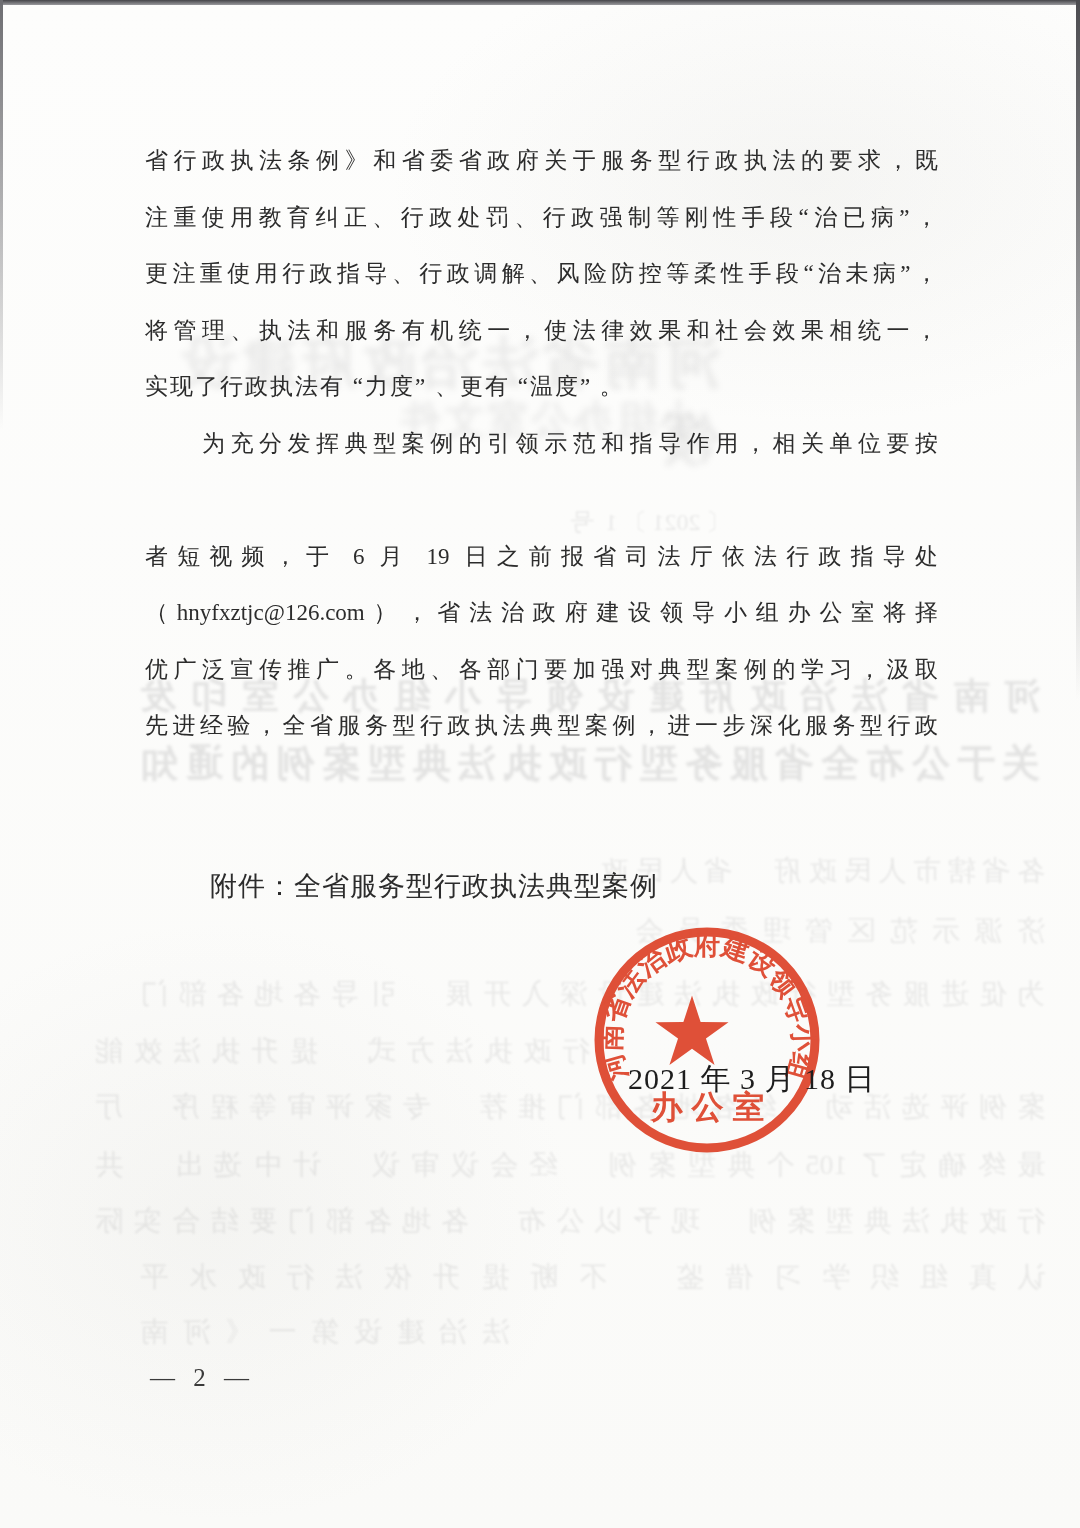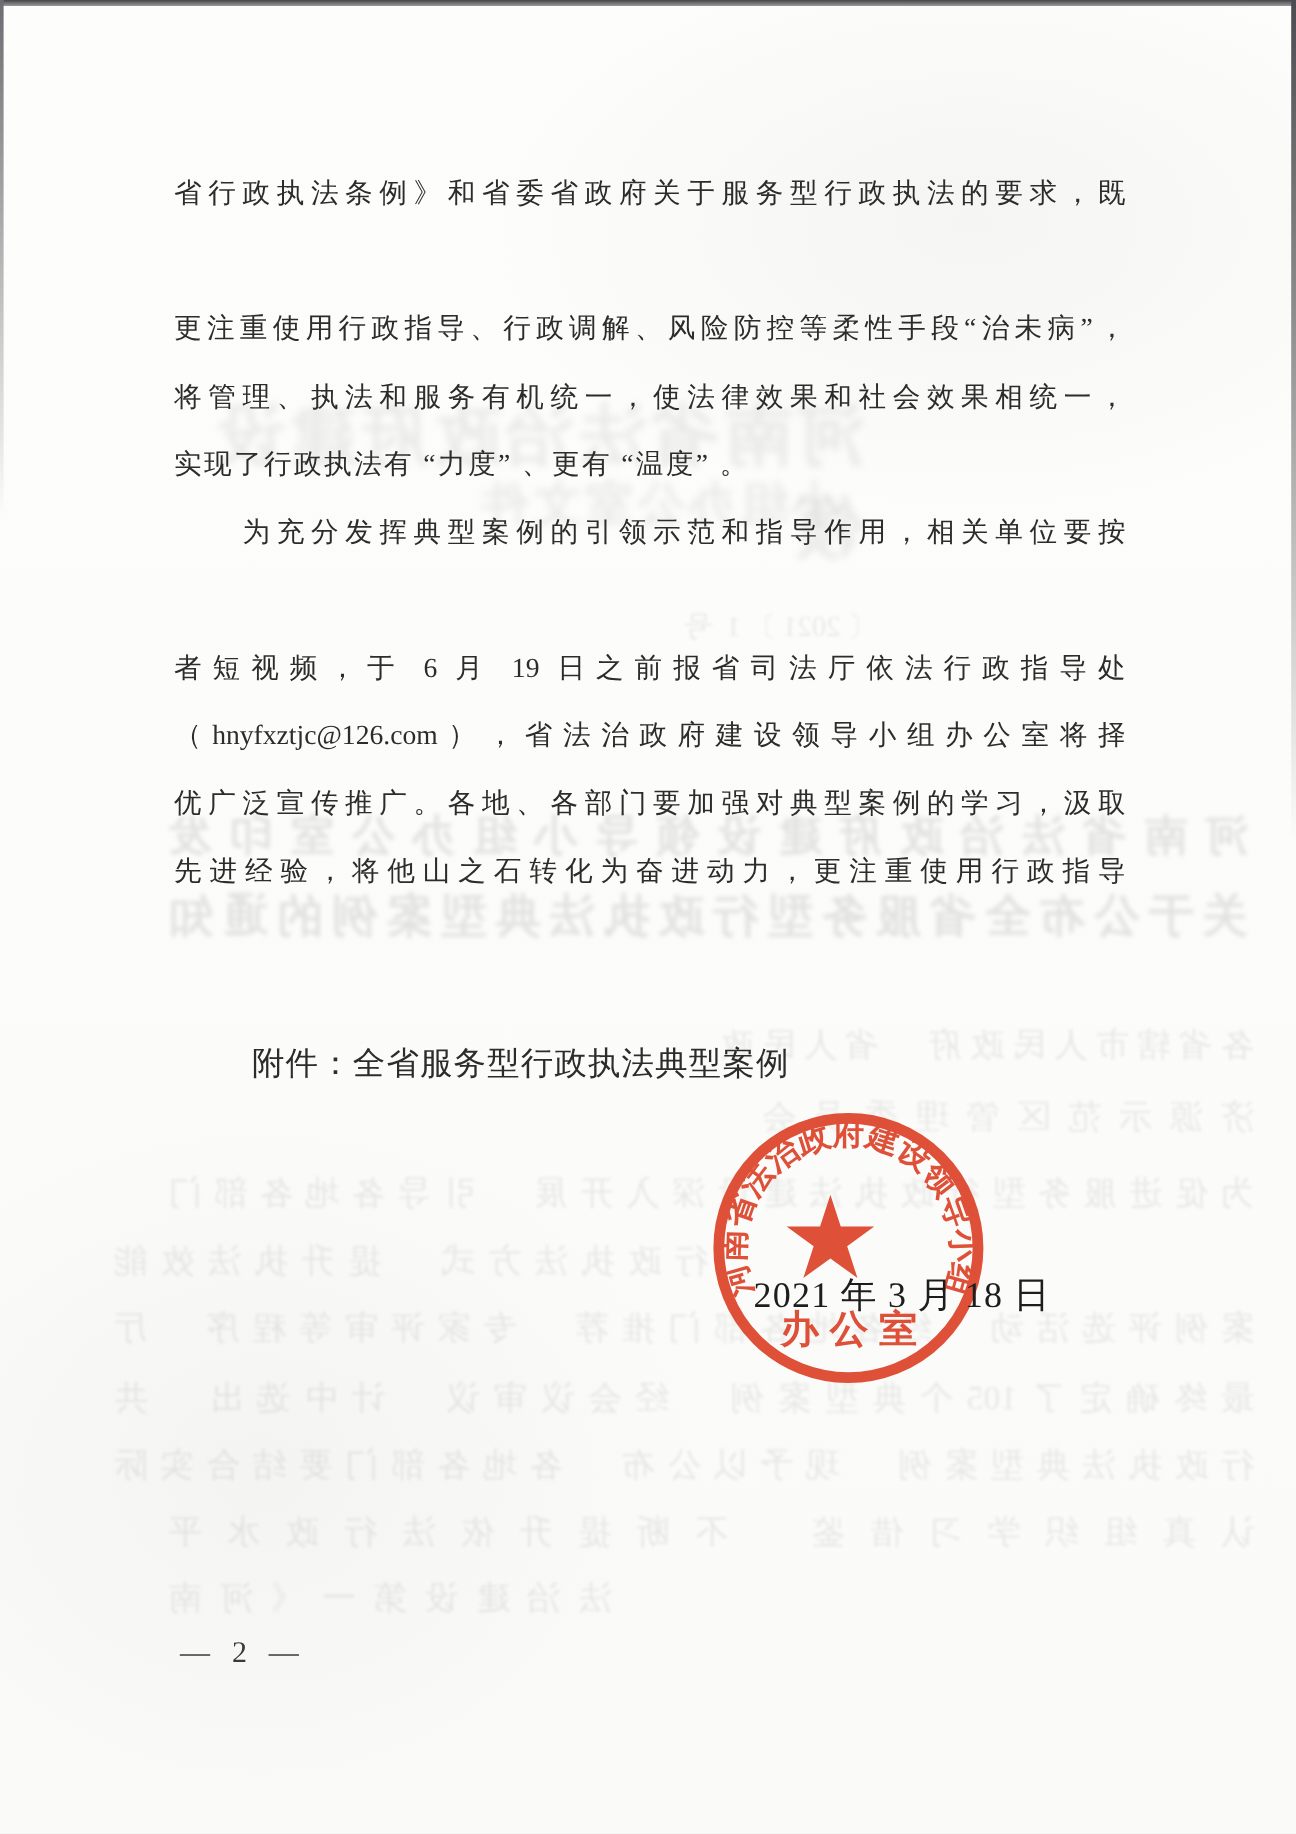--- a/index.html
+++ b/index.html
@@ -82,28 +82,29 @@
   <div class="bleed small" style="top:912px;left:635px;width:410px;">济源示范区管理委员会</div>
   <div class="bleed small" style="top:975px;left:140px;width:905px;">为促进服务型行政执法建设深入开展　引导各地各部门</div>
   <div class="bleed small" style="top:1032px;left:95px;width:495px;">行政执法方式　提升执法效能</div>
   <div class="bleed small" style="top:1088px;left:95px;width:950px;">案例评选活动　经各地各部门推荐　专家评审等程序　厅</div>
   <div class="bleed small" style="top:1146px;left:95px;width:950px;">最终确定了105个典型案例　经会议审议　计中选出　共</div>
   <div class="bleed small" style="top:1202px;left:95px;width:950px;">行政执法典型案例　现予以公布　各地各部门要结合实际</div>
   <div class="bleed small" style="top:1258px;left:140px;width:905px;">认真组织学习借鉴　不断提升依法行政水平</div>
   <div class="bleed small" style="top:1313px;left:140px;width:370px;">法治建设第一《河南</div>
 
   <div class="line z-text" style="top:145px;">省行政执法条例》和省委省政府关于服务型行政执法的要求，既</div>
+  <div class="line z-text" style="top:202px;">注重使用教育纠正、行政处罚、行政强制等刚性手段“治已病”，</div>
   <div class="line z-text" style="top:258px;">更注重使用行政指导、行政调解、风险防控等柔性手段“治未病”，</div>
   <div class="line z-text" style="top:315px;">将管理、执法和服务有机统一，使法律效果和社会效果相统一，</div>
   <div class="line noj z-text" style="top:371px;">实现了行政执法有 “力度” 、更有 “温度” 。</div>
   <div class="line z-text" style="top:428px;">　　为充分发挥典型案例的引领示范和指导作用，相关单位要按</div>
   <div class="line z-text" style="top:541px;">者短视频，于 6 月 19 日之前报省司法厅依法行政指导处</div>
   <div class="line z-text" style="top:597px;">（hnyfxztjc@126.com），省法治政府建设领导小组办公室将择</div>
   <div class="line z-text" style="top:654px;">优广泛宣传推广。各地、各部门要加强对典型案例的学习，汲取</div>
-  <div class="line z-text" style="top:710px;">先进经验，将他山之石转化为奋进动力，更注重使用行政指导</div>
+  <div class="line z-text" style="top:710px;">先进经验，全省服务型行政执法典型案例，进一步深化服务型行政</div>
 
   <div class="attachment z-text">附件：全省服务型行政执法典型案例</div>
 
   <svg class="seal" viewBox="-130 -130 260 260" xmlns="http://www.w3.org/2000/svg">
     <circle cx="0" cy="0" r="108" fill="none" stroke="#dd4228" stroke-width="9"></circle>
     <path id="sealArc" d="M -76,43 A 87,87 0 1 1 76,43" fill="none"></path>
     <text class="ring-text">
       <textPath href="#sealArc" startOffset="50%" text-anchor="middle" textLength="348" lengthAdjust="spacingAndGlyphs">河南省法治政府建设领导小组</textPath>
     </text>
     <path fill="#dd4228" transform="translate(-15,-6) scale(0.96)" d="M0,-40 L8.99,-12.38 L38.04,-12.36 L14.55,4.73 L23.51,32.36 L0,15.3 L-23.51,32.36 L-14.55,4.73 L-38.04,-12.36 L-8.99,-12.38 Z"></path>

